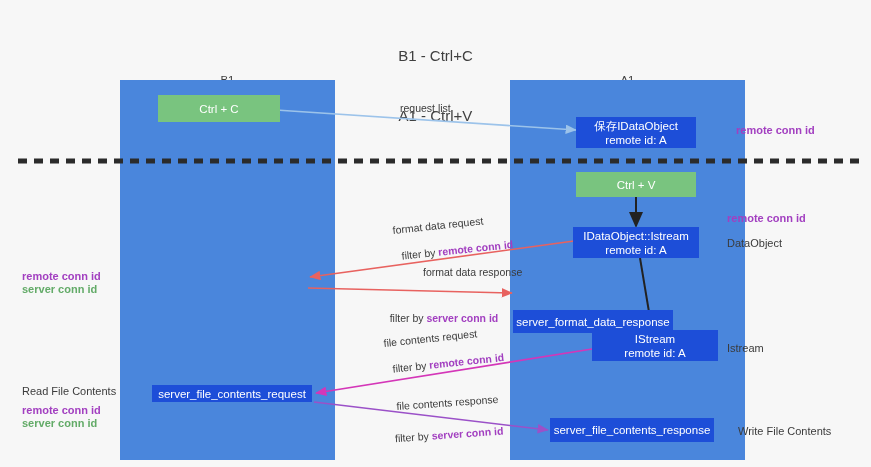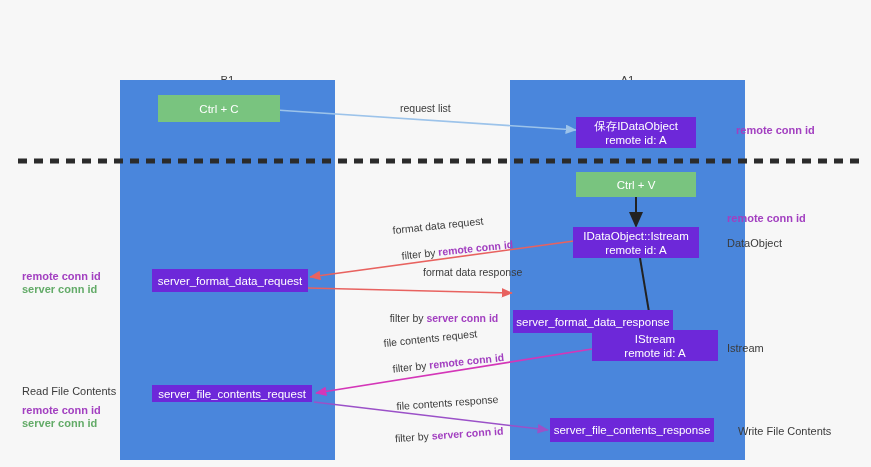--- a/index.html
+++ b/index.html
@@ -55,21 +55,21 @@
     flex-direction: column;
     align-items: center;
     justify-content: center;
     text-align: center;
     color: #ffffff;
     font-size: 11.5px;
     line-height: 14px;
     white-space: pre;
   }
   .node.green { background: #79c47f; }
-  .node.orange { background: #6d28d9; }
+  .node.orange { background: #1d4ed8; }
 
   
   .lbl {
     font-size: 11px;
     line-height: 14px;
     white-space: pre;
     color: #3b3b3b;
   }
   .lbl.purple { color: #a23fc0; font-weight: bold; }
   .lbl.green  { color: #63ab68; font-weight: bold; }
@@ -87,20 +87,24 @@
     transform-origin: left top;
   }
 
   svg { overflow: visible; }
 </style>
 </head>
 <body>
 
 <div id="canvas">
 
+  <div class="abs title">
+    <div>B1 - Ctrl+C</div>
+    <div>A1 - Ctrl+V</div>
+  </div>
 
   <div class="abs lane-head" style="left:120px; top:48px; width:215px;">
     <div>B1</div>
     <div>connection</div>
   </div>
   <div class="abs lane-head" style="left:510px; top:48px; width:235px;">
     <div>A1</div>
     <div>remote</div>
   </div>
 
@@ -154,23 +158,20 @@
 
   <div class="abs node green" style="left:576px; top:172px; width:120px; height:25px;">
     <span>Ctrl + V</span>
   </div>
 
   <div class="abs node orange" style="left:573px; top:227px; width:126px; height:31px;">
     <span>IDataObject::Istream</span>
     <span>remote id: A</span>
   </div>
 
-  <div class="abs node orange" style="left:152px; top:269px; width:156px; height:23px;">
-    <span>server_format_data_request</span>
-  </div>
 
   <div class="abs node orange" style="left:513px; top:281px; width:160px; height:23px;margin-top:29px;">
     <span>server_format_data_response</span>
   </div>
 
   <div class="abs node orange" style="left:592px; top:330px; width:126px; height:31px;">
     <span>IStream</span>
     <span>remote id: A</span>
   </div>
 

